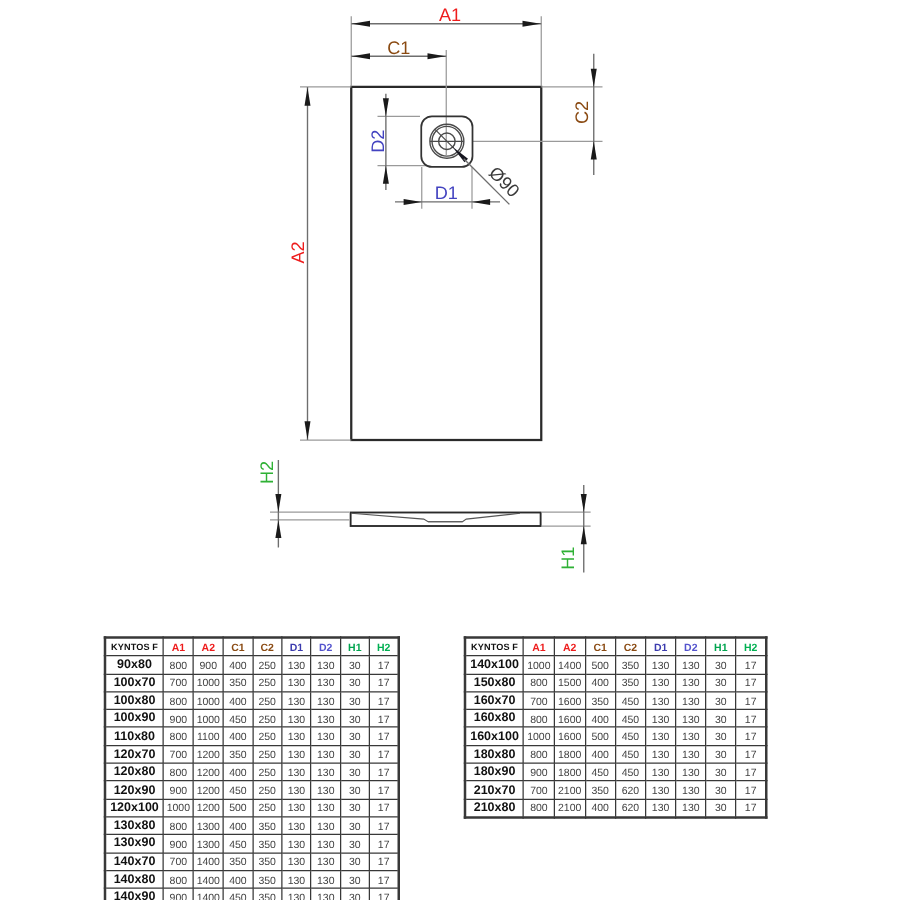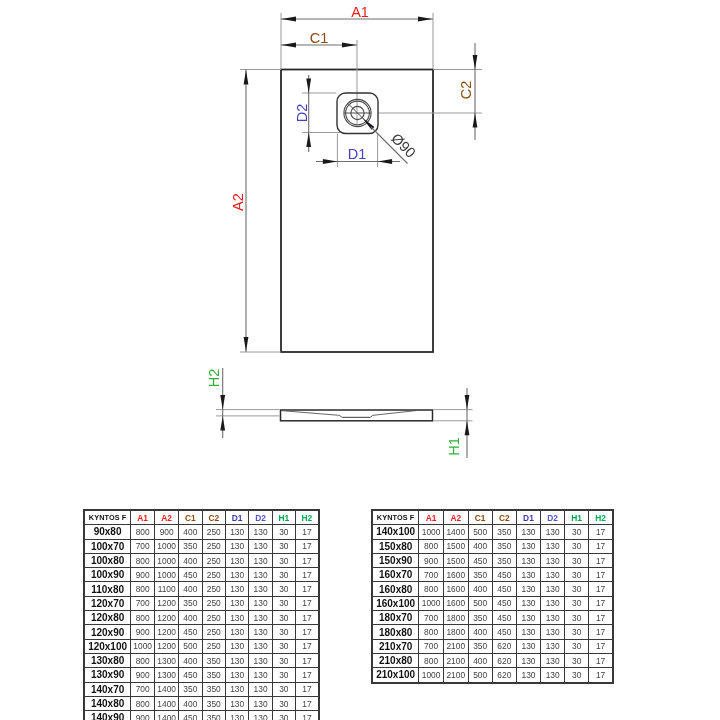--- a/index.html
+++ b/index.html
@@ -326,31 +326,20 @@
             <td>800</td>
             <td>1500</td>
             <td>400</td>
             <td>350</td>
             <td>130</td>
             <td>130</td>
             <td>30</td>
             <td>17</td>
           </tr>
 <tr>
-            <td class="c0">150x90</td>
-            <td>900</td>
-            <td>1500</td>
-            <td>450</td>
-            <td>350</td>
-            <td>130</td>
-            <td>130</td>
-            <td>30</td>
-            <td>17</td>
-          </tr>
-<tr>
             <td class="c0">160x70</td>
             <td>700</td>
             <td>1600</td>
             <td>350</td>
             <td>450</td>
             <td>130</td>
             <td>130</td>
             <td>30</td>
             <td>17</td>
           </tr>
@@ -370,35 +359,35 @@
             <td>1000</td>
             <td>1600</td>
             <td>500</td>
             <td>450</td>
             <td>130</td>
             <td>130</td>
             <td>30</td>
             <td>17</td>
           </tr>
 <tr>
-            <td class="c0">180x70</td>
-            <td>700</td>
+            <td class="c0">180x80</td>
+            <td>800</td>
             <td>1800</td>
-            <td>350</td>
-            <td>450</td>
-            <td>130</td>
-            <td>130</td>
-            <td>30</td>
-            <td>17</td>
-          </tr>
-<tr>
-            <td class="c0">180x80</td>
-            <td>800</td>
+            <td>400</td>
+            <td>450</td>
+            <td>130</td>
+            <td>130</td>
+            <td>30</td>
+            <td>17</td>
+          </tr>
+<tr>
+            <td class="c0">180x90</td>
+            <td>900</td>
             <td>1800</td>
-            <td>400</td>
+            <td>450</td>
             <td>450</td>
             <td>130</td>
             <td>130</td>
             <td>30</td>
             <td>17</td>
           </tr>
 <tr>
             <td class="c0">210x70</td>
             <td>700</td>
             <td>2100</td>
@@ -407,31 +396,20 @@
             <td>130</td>
             <td>130</td>
             <td>30</td>
             <td>17</td>
           </tr>
 <tr>
             <td class="c0">210x80</td>
             <td>800</td>
             <td>2100</td>
             <td>400</td>
-            <td>620</td>
-            <td>130</td>
-            <td>130</td>
-            <td>30</td>
-            <td>17</td>
-          </tr>
-<tr>
-            <td class="c0">210x100</td>
-            <td>1000</td>
-            <td>2100</td>
-            <td>500</td>
             <td>620</td>
             <td>130</td>
             <td>130</td>
             <td>30</td>
             <td>17</td>
           </tr>
 </tbody>
       </table>
 </div>
 </div>

